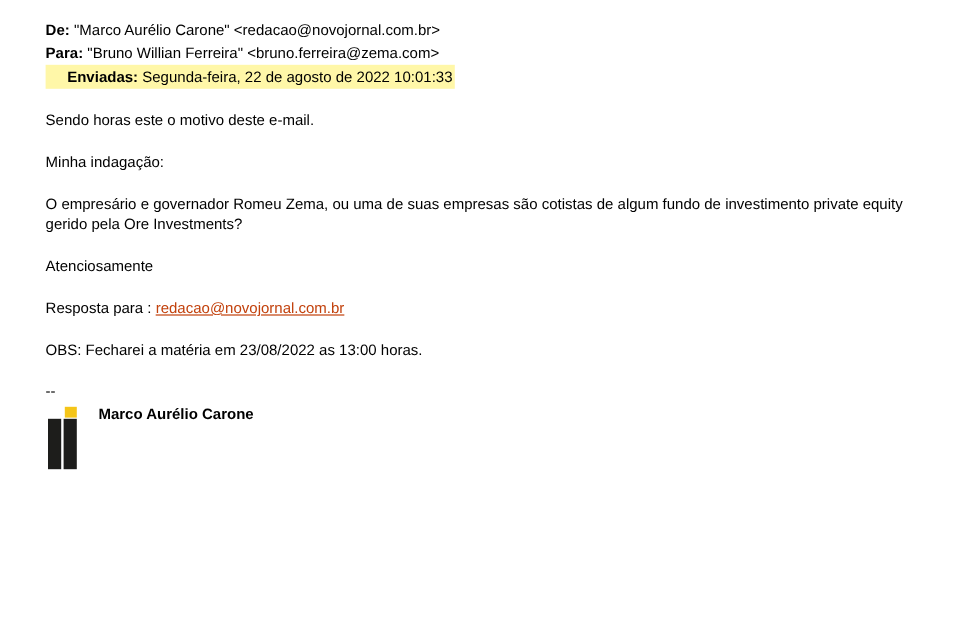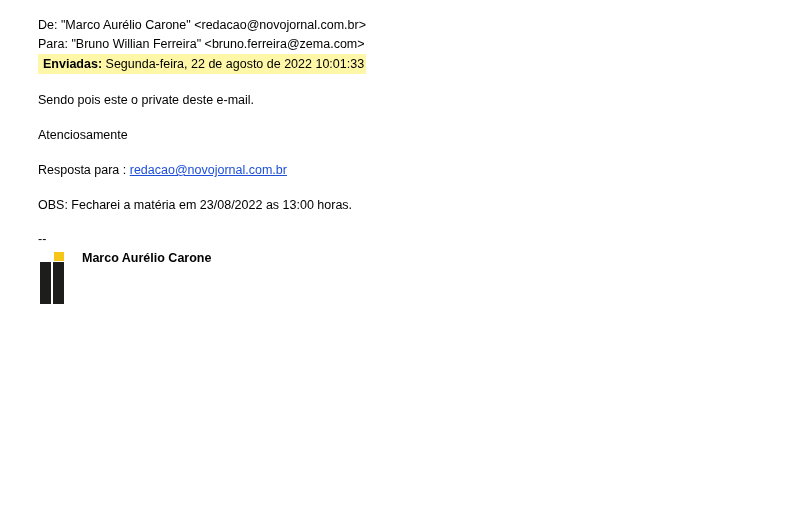--- a/index.html
+++ b/index.html
@@ -24,43 +24,43 @@
   }
   .headers {
     margin-top: 6px;
   }
   .hdr-line {
     line-height: 18px;
     margin-bottom: 1px;
     white-space: nowrap;
   }
   .hdr-label {
-    font-weight: normal;
+    font-weight: bold;
   }
   .hdr-value {
     font-weight: normal;
   }
   .hl {
     background: #fff7a8;
     display: inline-block;
-    padding: 1px 2px 1px 5px;
+    padding: 1px 2px 1px 18px;
   }
   .hl .hdr-label {
     font-weight: bold;
   }
   .body-block {
     margin-top: 18px;
   }
   p.para {
     margin: 0 0 18px 0;
     line-height: 17px;
     max-width: 740px;
   }
   a.link {
-    color: #1d4ed8;
+    color: #c2410c;
     text-decoration: underline;
   }
   .dashes {
     margin: 0 0 4px 0;
     line-height: 14px;
   }
   
   .signature {
     margin-top: 2px;
     display: flex;
@@ -105,21 +105,23 @@
       <span class="hdr-label">Para:</span>
       <span class="hdr-value">"Bruno Willian Ferreira" &lt;bruno.ferreira@zema.com&gt;</span>
     </div>
     <div class="hdr-line">
       <span class="hl"><span class="hdr-label">Enviadas:</span>
       <span class="hdr-value">Segunda-feira, 22 de agosto de 2022 10:01:33</span></span>
     </div>
   </div>
 
   <div class="body-block">
-    <p class="para">Sendo pois este o private deste e-mail.</p>
+    <p class="para">Sendo horas este o motivo deste e-mail.</p>
+    <p class="para">Minha indagação:</p>
+    <p class="para">O empresário e  governador Romeu Zema, ou uma de suas empresas são cotistas de algum fundo de investimento private equity gerido pela Ore Investments?</p>
     <p class="para">Atenciosamente</p>
     <p class="para">
       <span>Resposta para :</span>
       <a class="link" href="#">redacao@novojornal.com.br</a>
     </p>
     <p class="para">OBS: Fecharei a matéria em 23/08/2022 as 13:00 horas.</p>
     <p class="dashes">--</p>
   </div>
 
   <div class="signature">

